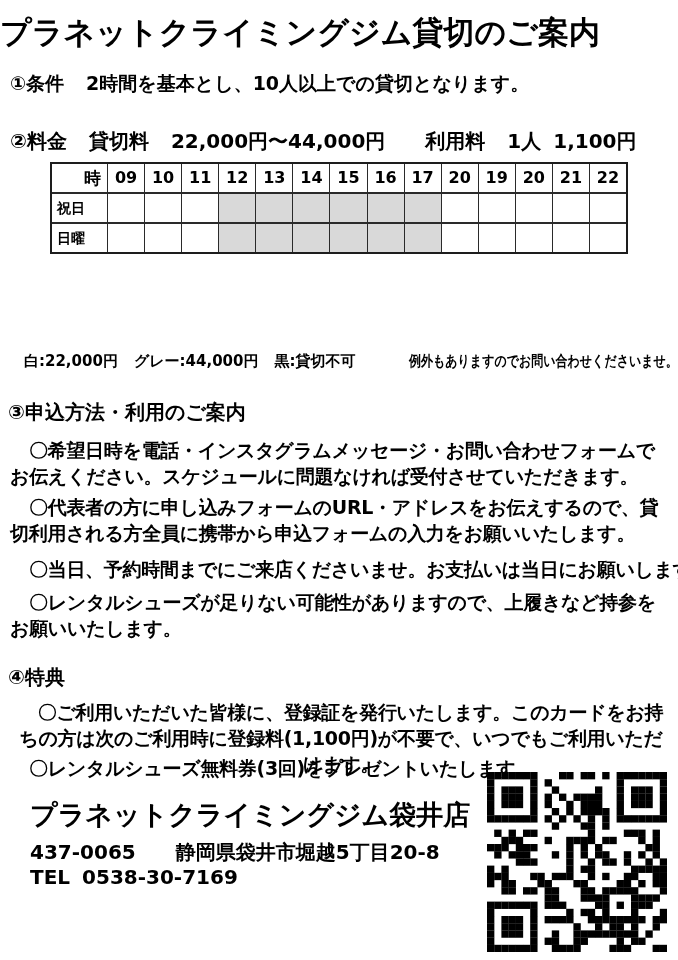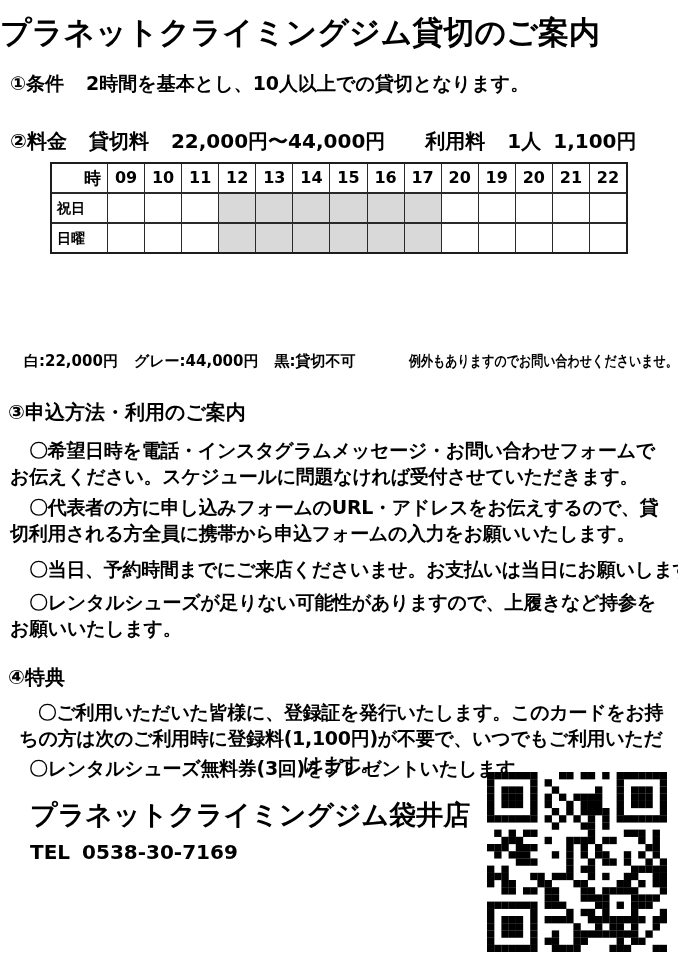--- a/index.html
+++ b/index.html
@@ -127,20 +127,23 @@
 <p class="abs para p2">〇代表者の方に申し込みフォームのURL・アドレスをお伝えするので、貸切利用される方全員に携帯から申込フォームの入力をお願いいたします。</p>
 <p class="abs para p3">〇当日、予約時間までにご来店くださいませ。お支払いは当日にお願いします。</p>
 <p class="abs para p4">〇レンタルシューズが足りない可能性がありますので、上履きなど持参をお願いいたします。</p>
 
 <h2 class="abs sec-heading h-ben">④特典</h2>
 <p class="abs para p5">〇ご利用いただいた皆様に、登録証を発行いたします。このカードをお持ちの方は次のご利用時に登録料(1,100円)が不要で、いつでもご利用いただけます。</p>
 <p class="abs para p6">〇レンタルシューズ無料券(3回)をプレゼントいたします。</p>
 
 <div class="abs footer">
   <div class="shop-name">プラネットクライミングジム袋井店</div>
+  <div class="footer-line">
+    <span>437-0065</span><span class="gap-lg"></span><span>静岡県袋井市堀越5丁目20-8</span>
+  </div>
   <div class="footer-line">
     <span>TEL</span><span class="gap-sm"></span><span>0538-30-7169</span>
   </div>
 </div>
 
 <div class="abs qr"><svg width="180" height="180" viewBox="0 0 180 180" xmlns="http://www.w3.org/2000/svg">
       <rect x="0.0" y="0.0" width="7.35" height="7.35" fill="#000"></rect>
       <rect x="7.2" y="0.0" width="7.35" height="7.35" fill="#000"></rect>
       <rect x="14.4" y="0.0" width="7.35" height="7.35" fill="#000"></rect>
       <rect x="21.6" y="0.0" width="7.35" height="7.35" fill="#000"></rect>

